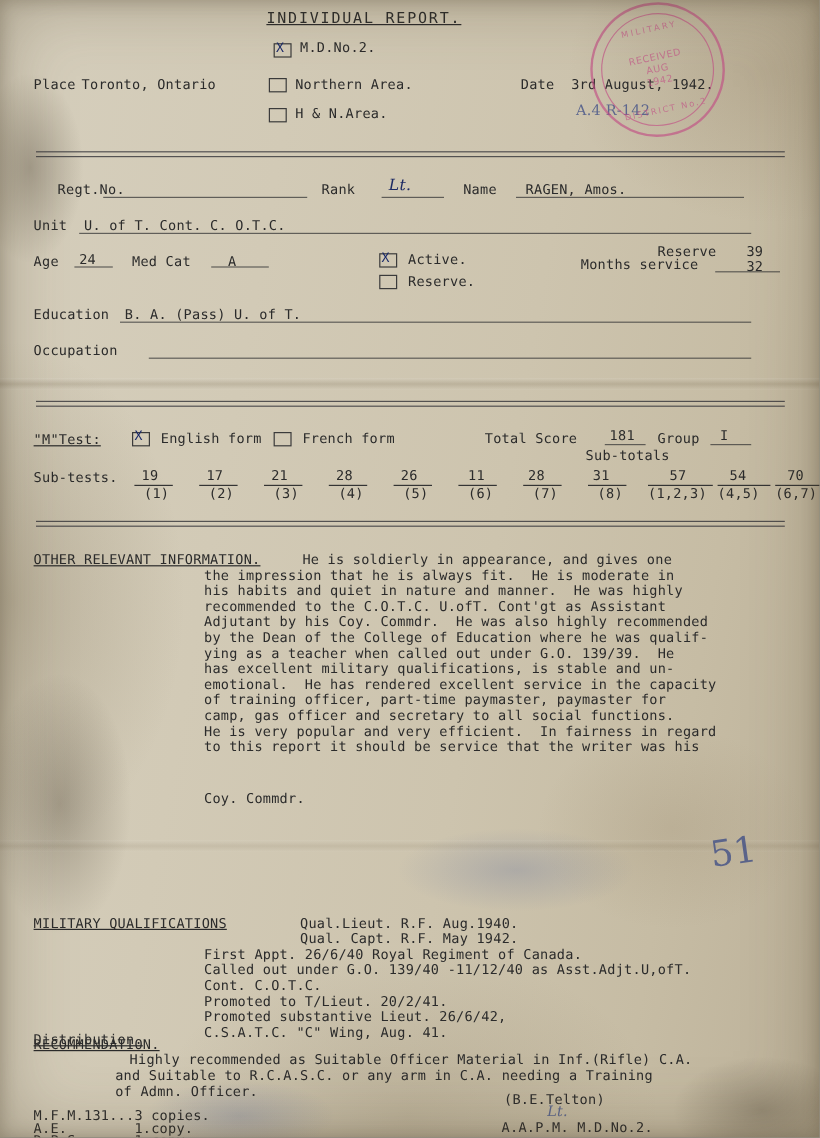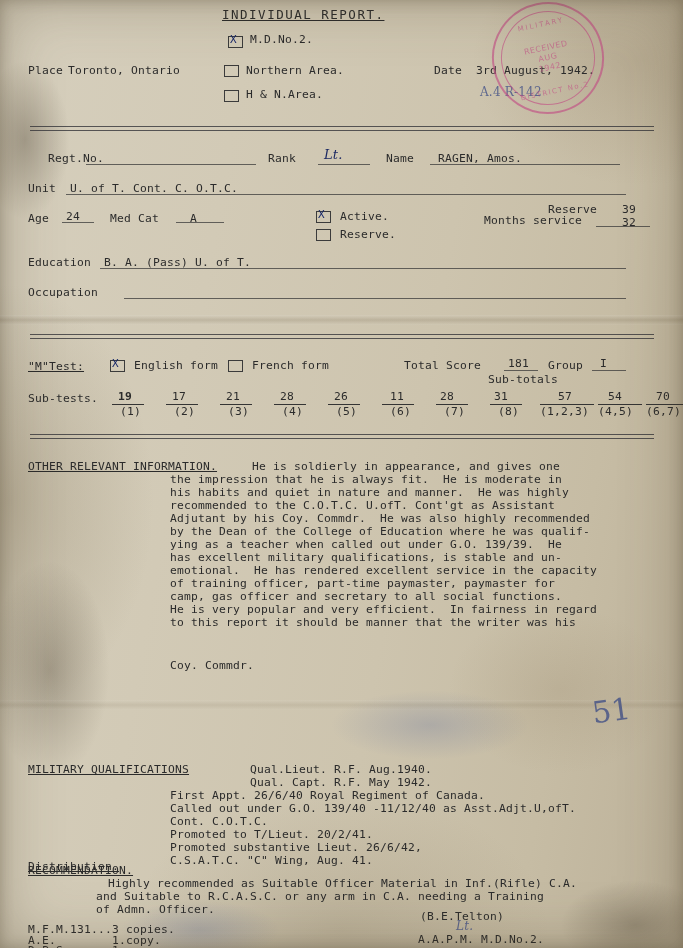--- a/index.html
+++ b/index.html
@@ -251,21 +251,21 @@
     <div class="t" style="left:508px; top:357px;">181</div>
     <div class="hr" style="left:504px; top:370px; width:34px;"></div>
     <div class="t" style="left:548px; top:359px;">Group</div>
     <div class="t" style="left:600px; top:357px;">I</div>
     <div class="hr" style="left:592px; top:370px; width:34px;"></div>
 
     <div class="t" style="left:488px; top:373px;">Sub-totals</div>
 
     <div class="t" style="left:28px; top:392px;">Sub-tests.</div>
 
-    <div class="t" style="left:118px; top:390px;font-weight:bold;">19</div>
+    <div class="t" style="left:118px; top:390px;">19</div>
     <div class="subtotal-line" style="left:112px; top:404px; width:32px;"></div>
     <div class="t" style="left:120px; top:405px;">(1)</div>
 
     <div class="t" style="left:172px; top:390px;">17</div>
     <div class="subtotal-line" style="left:166px; top:404px; width:32px;"></div>
     <div class="t" style="left:174px; top:405px;">(2)</div>
 
     <div class="t" style="left:226px; top:390px;">21</div>
     <div class="subtotal-line" style="left:220px; top:404px; width:32px;"></div>
     <div class="t" style="left:228px; top:405px;">(3)</div>
@@ -310,21 +310,21 @@
     <div class="paraline" style="left:170px; top:486px;">his habits and quiet in nature and manner.  He was highly</div>
     <div class="paraline" style="left:170px; top:499px;">recommended to the C.O.T.C. U.ofT. Cont'gt as Assistant</div>
     <div class="paraline" style="left:170px; top:512px;">Adjutant by his Coy. Commdr.  He was also highly recommended</div>
     <div class="paraline" style="left:170px; top:525px;">by the Dean of the College of Education where he was qualif-</div>
     <div class="paraline" style="left:170px; top:538px;">ying as a teacher when called out under G.O. 139/39.  He</div>
     <div class="paraline" style="left:170px; top:551px;">has excellent military qualifications, is stable and un-</div>
     <div class="paraline" style="left:170px; top:564px;">emotional.  He has rendered excellent service in the capacity</div>
     <div class="paraline" style="left:170px; top:577px;">of training officer, part-time paymaster, paymaster for</div>
     <div class="paraline" style="left:170px; top:590px;">camp, gas officer and secretary to all social functions.</div>
     <div class="paraline" style="left:170px; top:603px;">He is very popular and very efficient.  In fairness in regard</div>
-    <div class="paraline" style="left:170px; top:616px;">to this report it should be manner that the writer was his</div>
+    <div class="paraline" style="left:170px; top:616px;">to this report it should be service that the writer was his</div>
     <div class="paraline" style="left:170px; top:659px;">Coy. Commdr.</div>
 
     <div class="pencil" style="left:592px; top:704px; font-size:30px; transform:rotate(-8deg);">51</div>
 
     <div class="t u" style="left:28px; top:763px;">MILITARY QUALIFICATIONS</div>
     <div class="paraline" style="left:250px; top:763px;">Qual.Lieut. R.F. Aug.1940.</div>
     <div class="paraline" style="left:250px; top:776px;">Qual. Capt. R.F. May 1942.</div>
     <div class="paraline" style="left:170px; top:789px;">First Appt. 26/6/40 Royal Regiment of Canada.</div>
     <div class="paraline" style="left:170px; top:802px;">Called out under G.O. 139/40 -11/12/40 as Asst.Adjt.U,ofT.</div>
     <div class="paraline" style="left:170px; top:815px;">Cont. C.O.T.C.</div>

